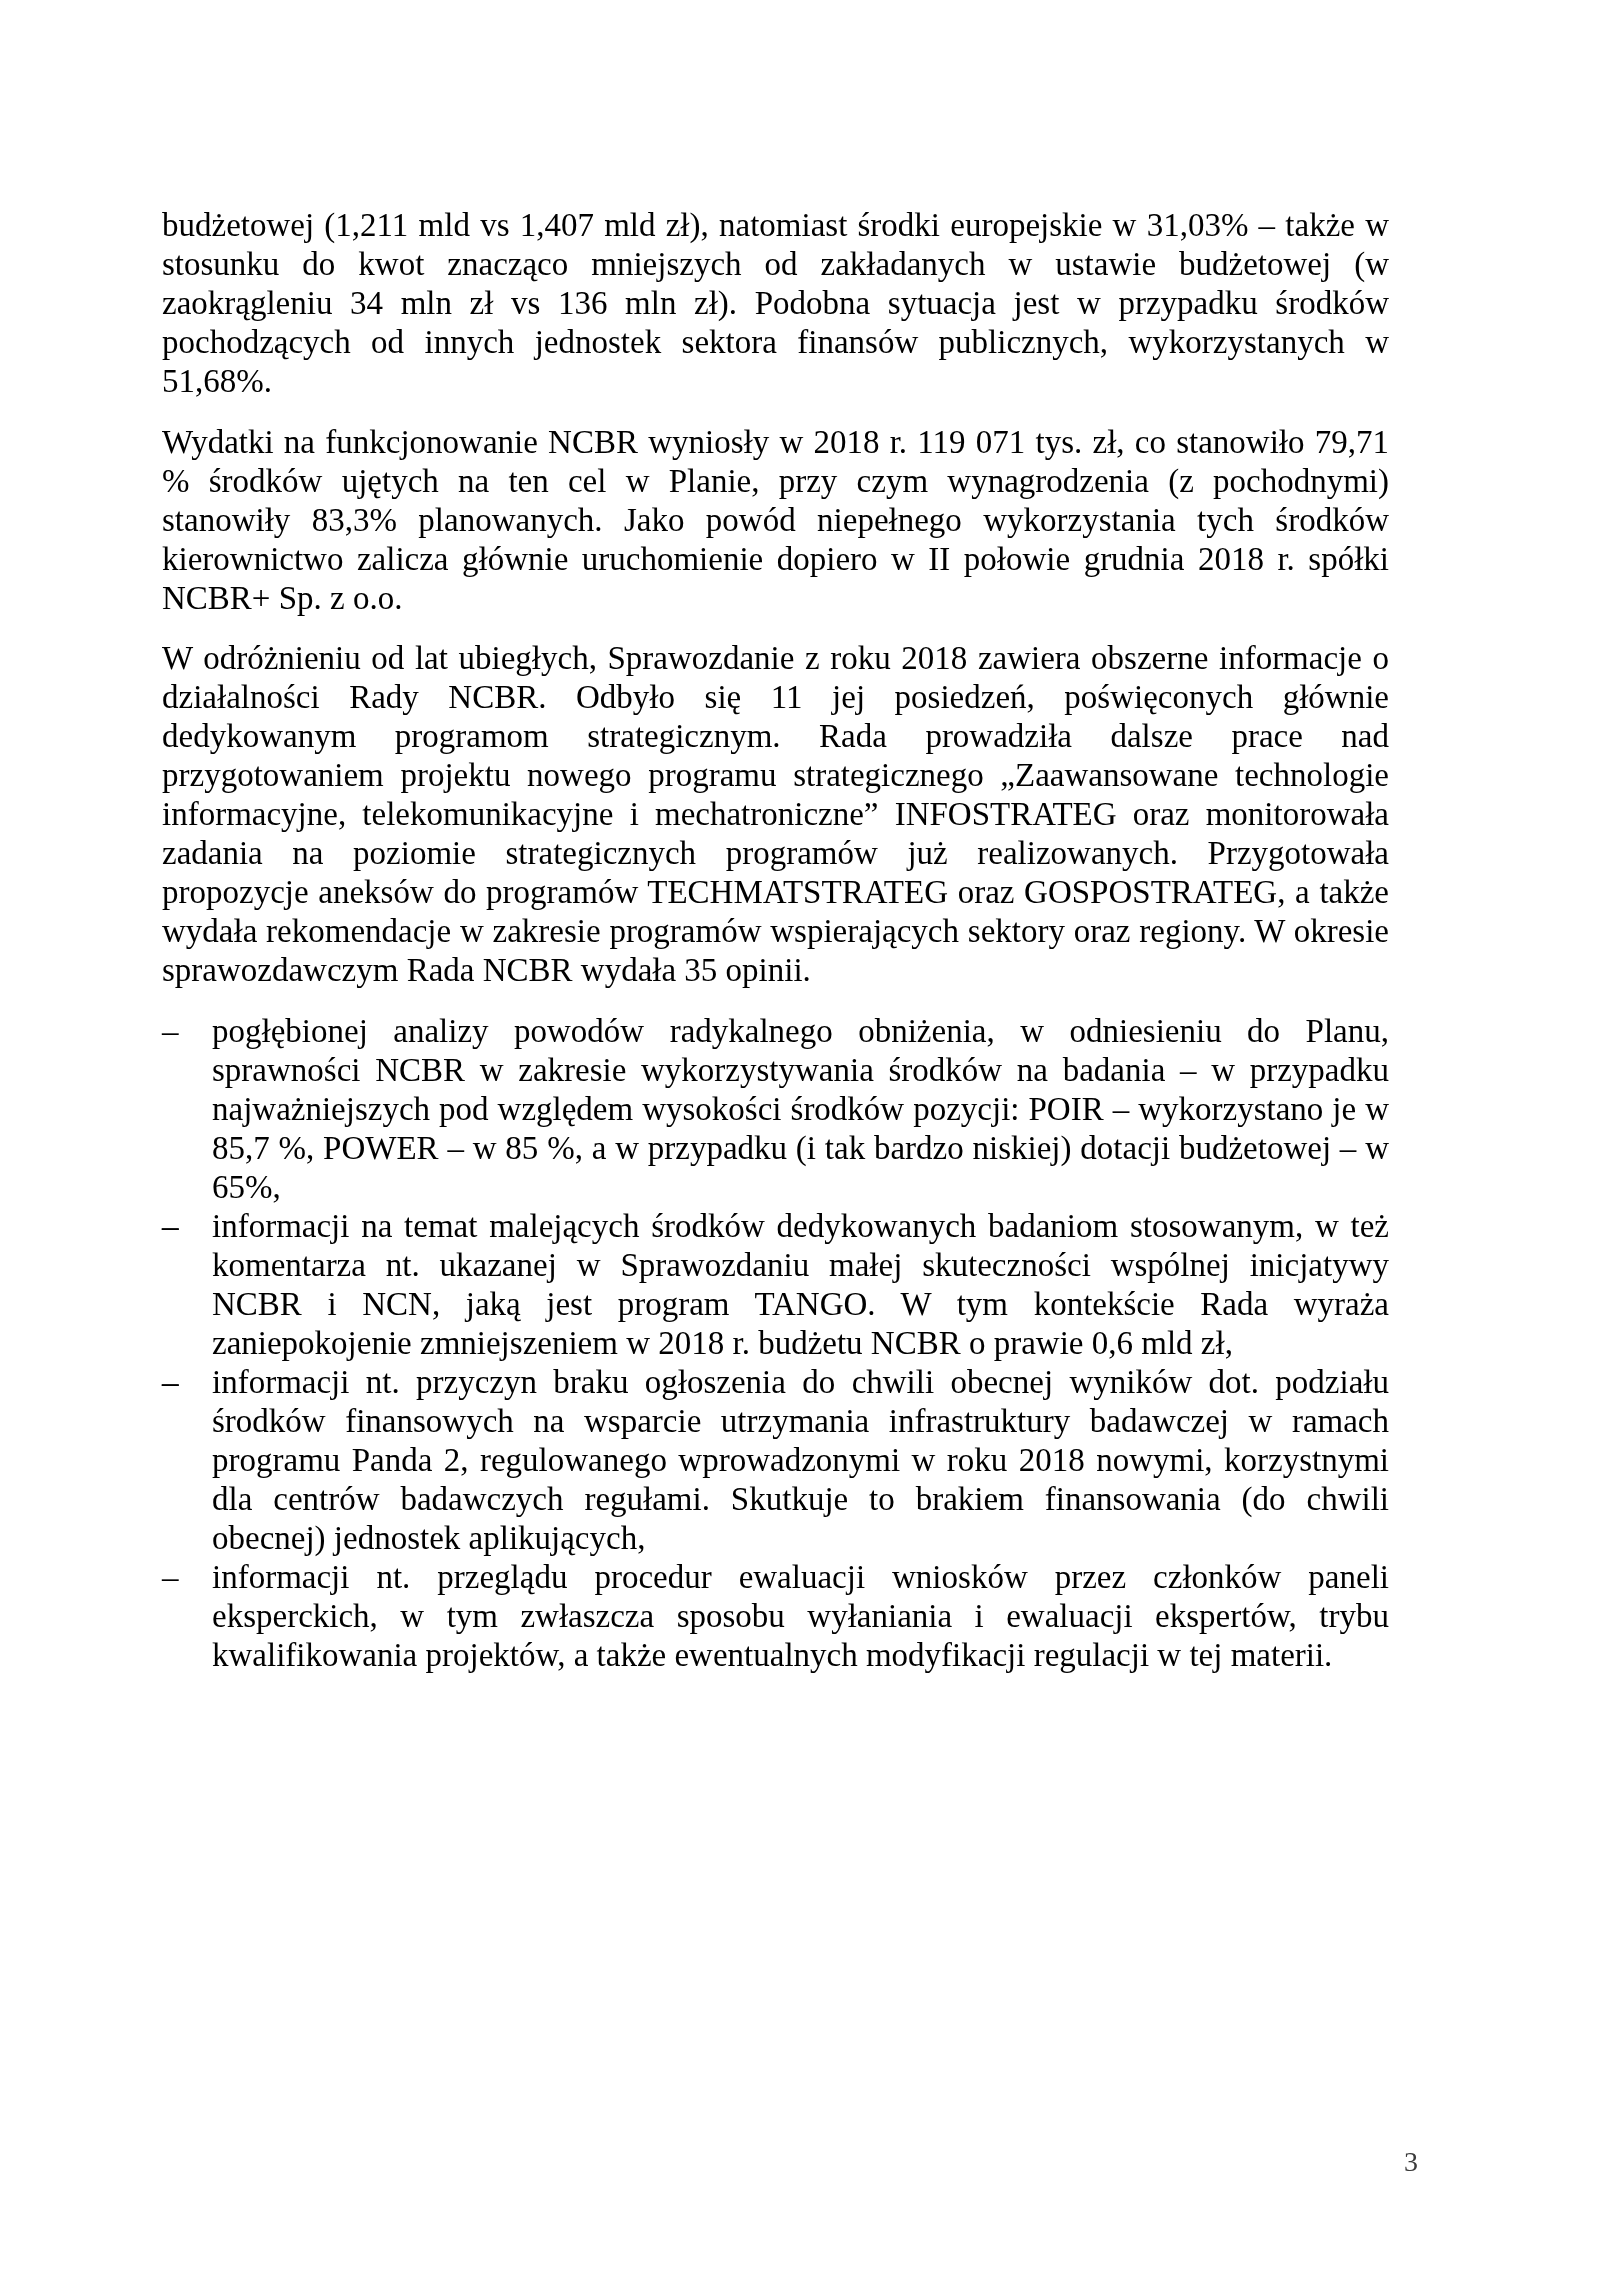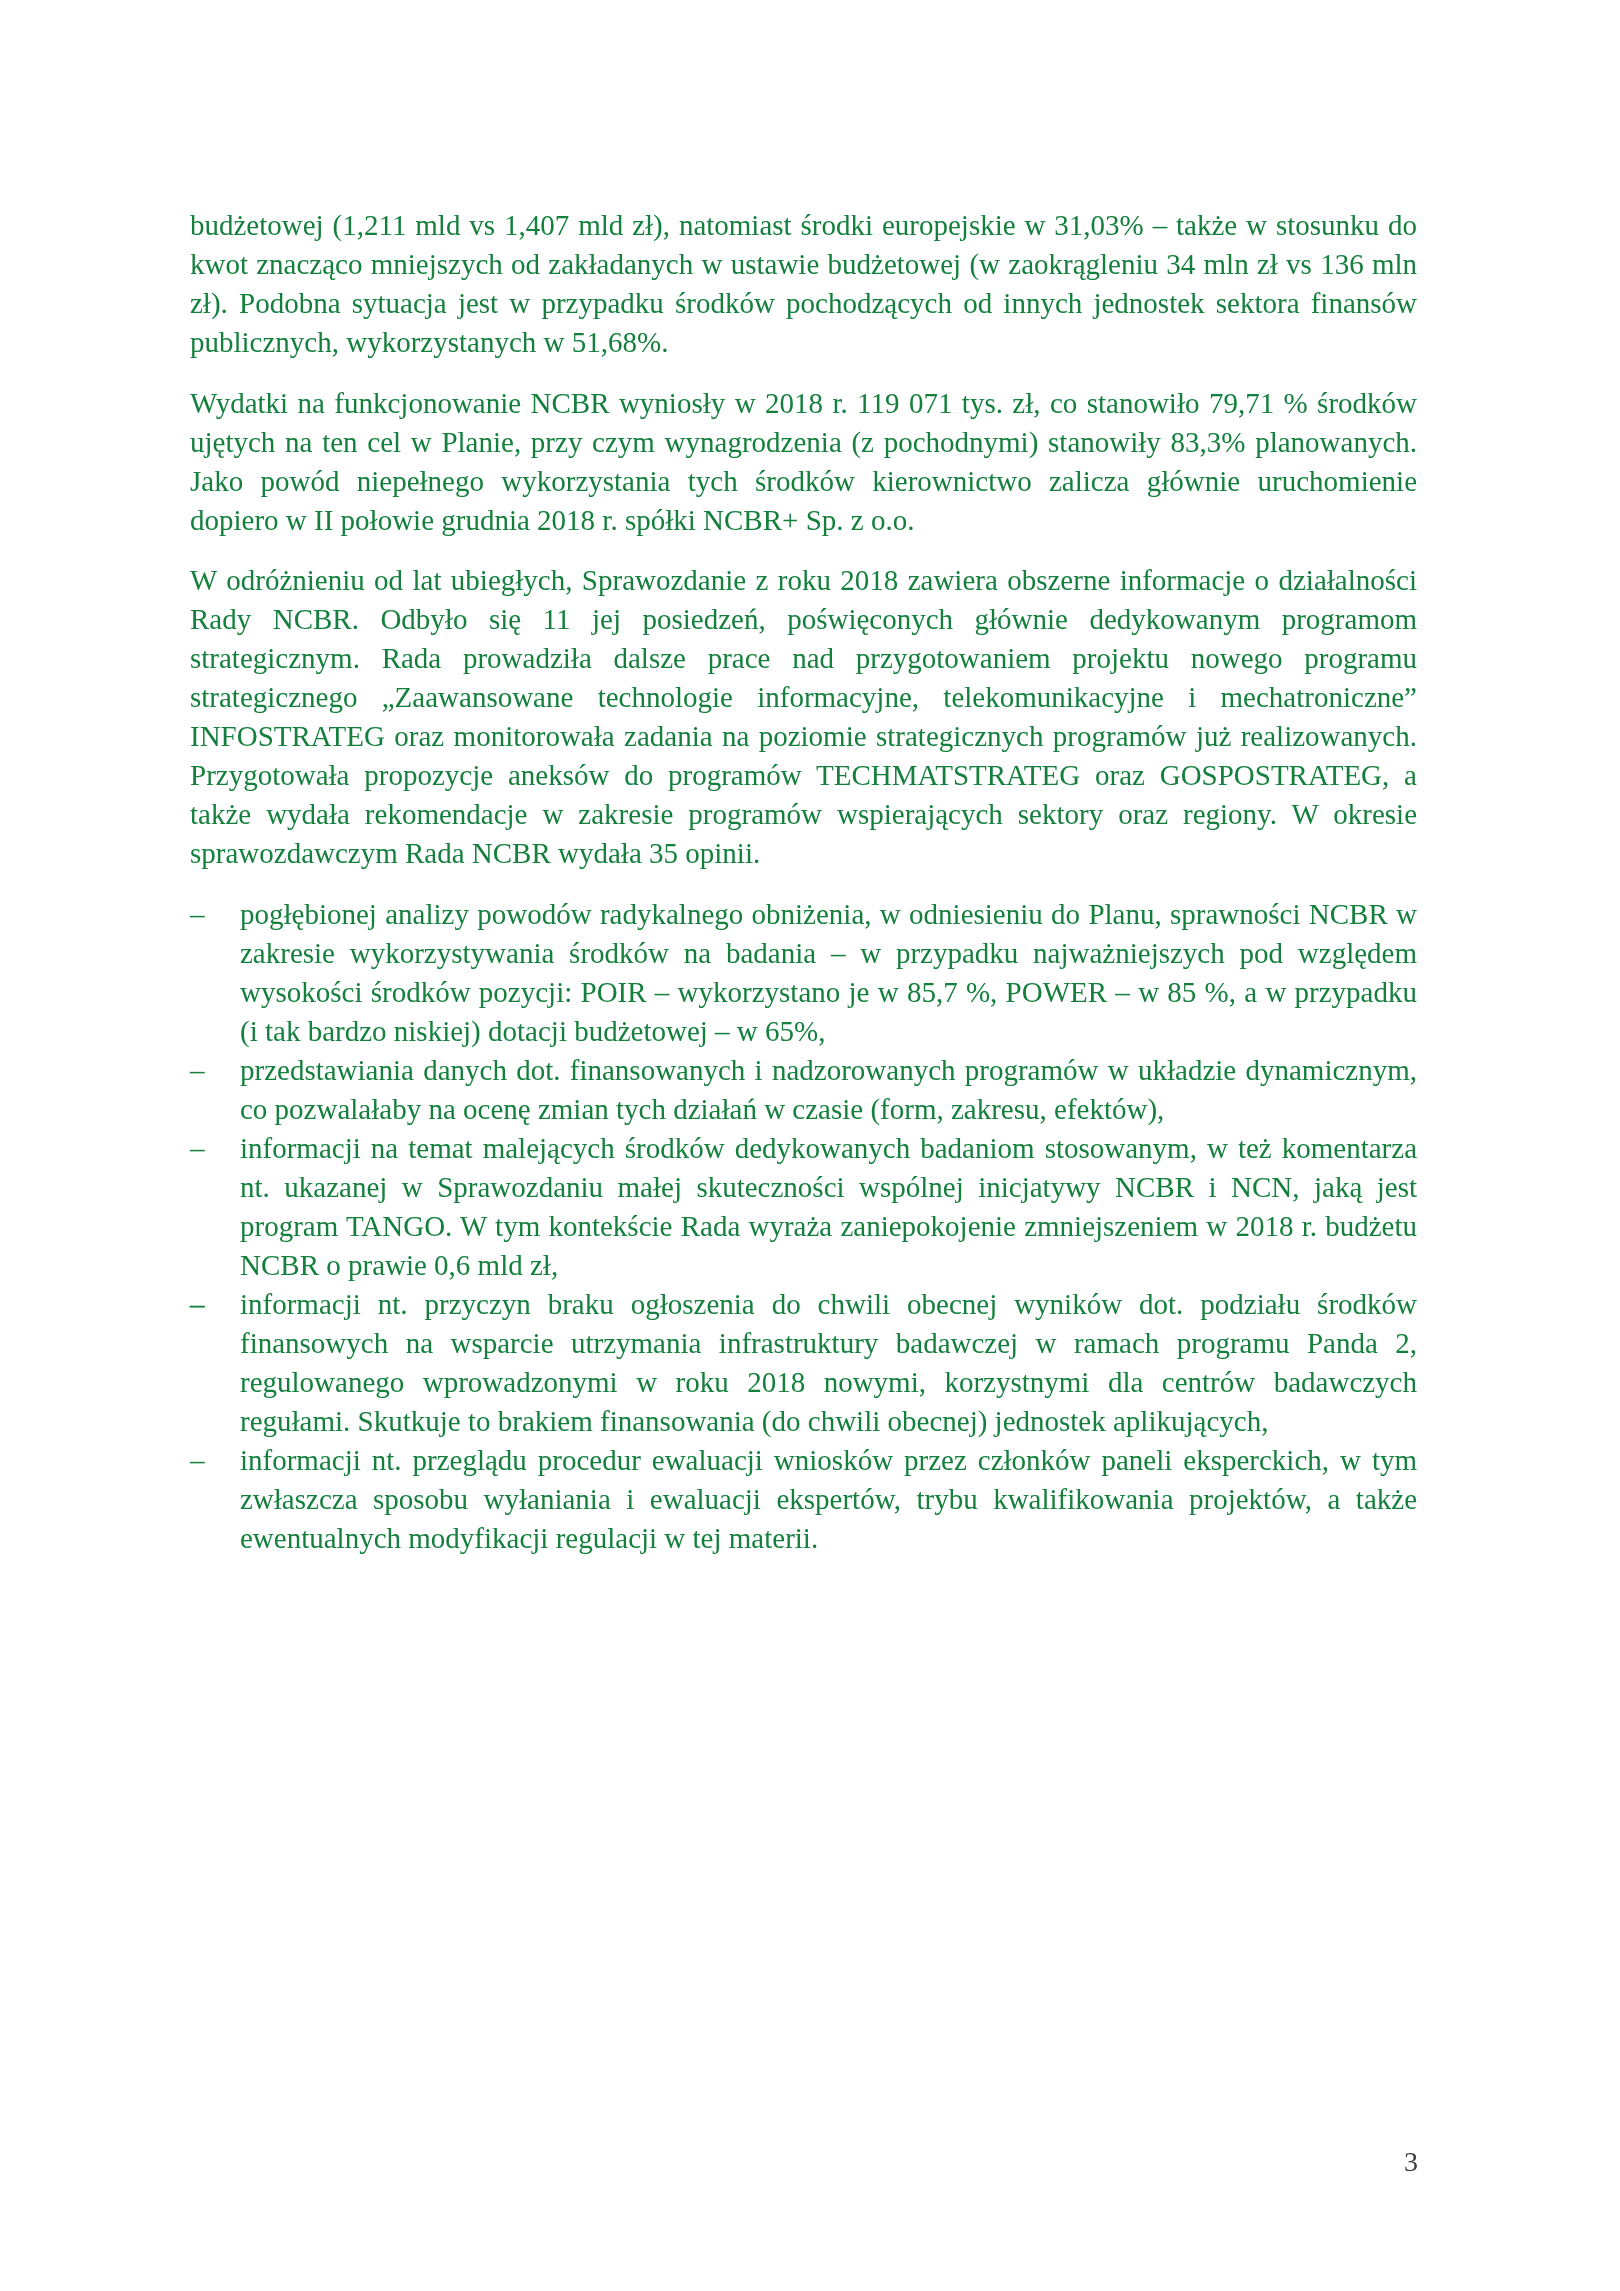--- a/index.html
+++ b/index.html
@@ -1,25 +1,25 @@
 <!DOCTYPE html>
 <html><head>
 <meta charset="utf-8">
 <style>
   html, body { margin: 0; padding: 0; background: #ffffff; }
   body { width: 1620px; height: 2292px; position: relative; overflow: hidden; }
   .page {
     position: absolute;
-    left: 190px;
+    left: 162px;
     top: 206px;
     width: 1227px;
     font-family: "Liberation Serif", "DejaVu Serif", serif;
-    font-size: 29px;
+    font-size: 33px;
     line-height: 39px;
-    color: #15803d;
+    color: #000000;
     text-align: justify;
   }
   .para { margin: 0 0 21.6px 0; }
   .list { margin: 0 0 21.6px 0; padding: 0; list-style: none; }
   .list-item { position: relative; padding-left: 50px; margin: 0; }
   .dash {
     position: absolute;
     left: 0;
     top: 0;
     width: 19.6px;
@@ -41,21 +41,20 @@
   <p class="para">Wydatki na funkcjonowanie NCBR wyniosły w 2018 r. 119 071 tys. zł, co stanowiło 79,71 % środków ujętych na ten cel w Planie, przy czym wynagrodzenia (z pochodnymi) stanowiły 83,3% planowanych. Jako powód niepełnego wykorzystania tych środków kierownictwo zalicza głównie uruchomienie dopiero w II połowie grudnia 2018 r. spółki NCBR+ Sp. z o.o.</p>
   <p class="para">W odróżnieniu od lat ubiegłych, Sprawozdanie z roku 2018 zawiera obszerne informacje o działalności Rady NCBR. Odbyło się 11 jej posiedzeń, poświęconych głównie dedykowanym programom strategicznym. Rada prowadziła dalsze prace nad przygotowaniem projektu nowego programu strategicznego „Zaawansowane technologie informacyjne, telekomunikacyjne i mechatroniczne” INFOSTRATEG oraz monitorowała zadania na poziomie strategicznych programów już realizowanych. Przygotowała propozycje aneksów do programów TECHMATSTRATEG oraz GOSPOSTRATEG, a także wydała rekomendacje w zakresie programów wspierających sektory oraz regiony. W okresie sprawozdawczym Rada NCBR wydała 35 opinii.</p>
 
   <ul class="list">
     <li class="list-item">
       <span class="dash">–</span>
       <span>pogłębionej analizy powodów radykalnego obniżenia, w odniesieniu do Planu, sprawności NCBR w zakresie wykorzystywania środków na badania – w przypadku najważniejszych pod względem wysokości środków pozycji: POIR – wykorzystano je w 85,7 %, POWER – w 85 %, a w przypadku (i tak bardzo niskiej) dotacji budżetowej – w 65%,</span>
     </li>
     <li class="list-item">
       <span class="dash">–</span>
-      <span>przedstawiania danych dot. finansowanych i nadzorowanych programów w układzie dynamicznym, co pozwalałaby na ocenę zmian tych działań w czasie (form, zakresu, efektów),</span>
     </li>
     <li class="list-item">
       <span class="dash">–</span>
       <span>informacji na temat malejących środków dedykowanych badaniom stosowanym, w też komentarza nt. ukazanej w Sprawozdaniu małej skuteczności wspólnej inicjatywy NCBR i NCN, jaką jest program TANGO. W tym kontekście Rada wyraża zaniepokojenie zmniejszeniem w 2018 r. budżetu NCBR o prawie 0,6 mld zł,</span>
     </li>
     <li class="list-item">
       <span class="dash">–</span>
     </li>
     <li class="list-item">
       <span class="dash">–</span>

